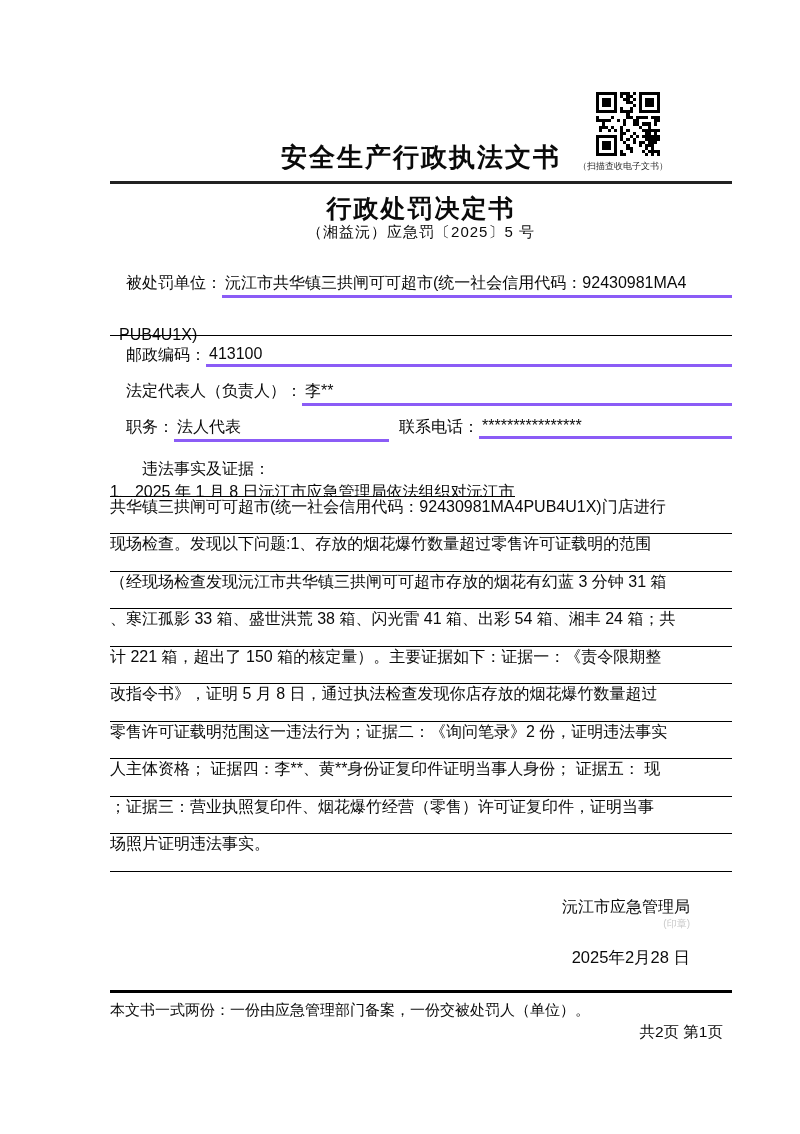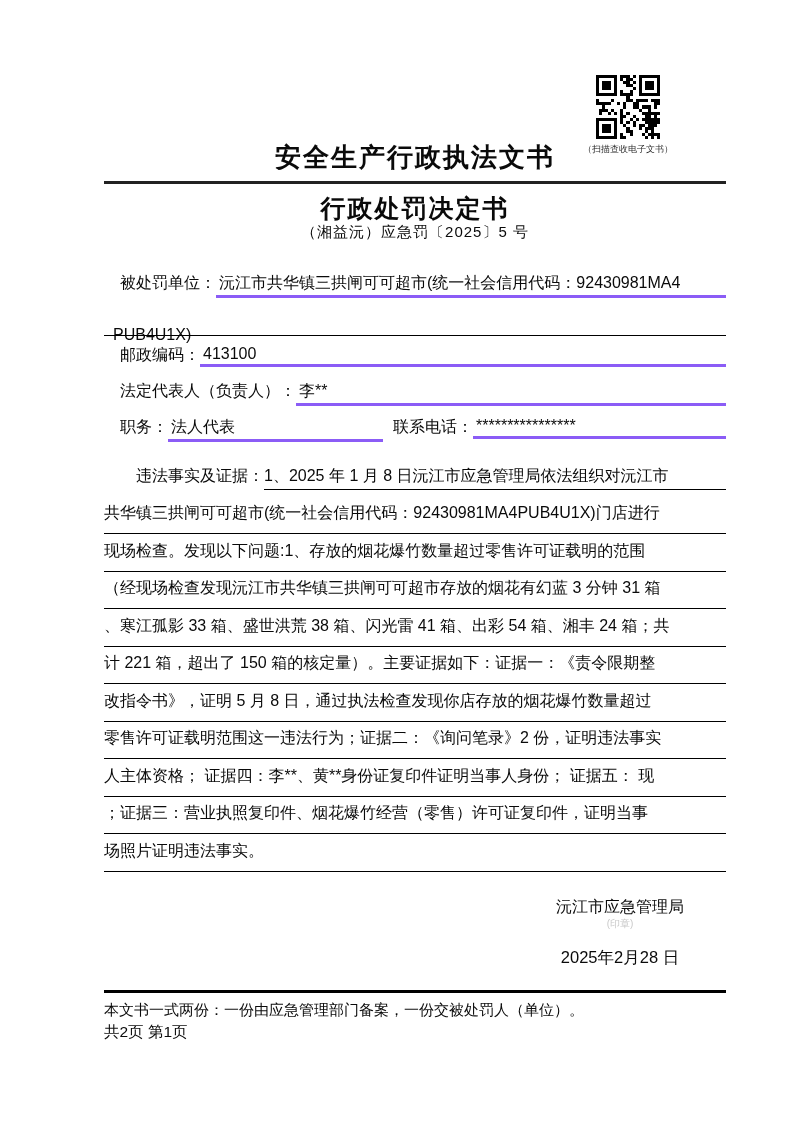--- a/index.html
+++ b/index.html
@@ -2,24 +2,24 @@
 <html><head>
 <meta charset="utf-8">
 <style>
   * { margin:0; padding:0; box-sizing:border-box; }
   html,body { background:#e8e8e8; }
   body { font-family:"Liberation Sans","DejaVu Sans",sans-serif; }
   .page {
     position:relative; width:800px; height:1134px; margin:0 auto;
     background:#ffffff; color:#0a0a0a; overflow:hidden;
   }
-  .content { position:absolute; left:104px; top:0; width:622px; }
-
-  
-  .qr-wrap { position:absolute; left:578px; top:75px; width:100px; text-align:center; }
+  .content { position:absolute; left:110px; top:0; width:622px; }
+
+  
+  .qr-wrap { position:absolute; left:578px; top:92px; width:100px; }
   .qr-wrap svg { width:64px; height:64px; display:block; margin:0 auto; }
   .qr-caption { font-size:9px; color:#2b2b2b; margin-top:4px; white-space:nowrap; letter-spacing:0; }
 
   
   .doc-category { margin-top:143px; text-align:center; font-size:26px; font-weight:700;
                   letter-spacing:2px; line-height:28px; }
   .double-line { margin-top:10px; height:3px; border-top:2px solid #222; border-bottom:1.5px solid #222; }
   .doc-title { margin-top:11px; text-align:center; font-size:25px; font-weight:700;
                letter-spacing:2px; line-height:27px; }
   .doc-number { text-align:center; font-size:15px; font-weight:500;
@@ -32,37 +32,37 @@
   .field-value { flex:1; border-bottom:3px solid #8b5cf6; padding:0 0 1px 3px;
                  white-space:nowrap; overflow:hidden; }
   .field-value.fixed { flex:0 0 auto; }
   .gap { width:10px; }
   .strike-row { position:relative; height:36px; padding-left:9px; }
   .strike-row .strike-text { position:absolute; bottom:1px; left:9px; font-size:16px; }
   .strike-row .strike-line { position:absolute; left:0; right:0; top:26px; border-top:1px solid #000; }
 
   
   .violation { margin-top:6px; font-weight:500; }
-  .body-line { height:37.5px; font-size:16px; display:flex; align-items:center;
-               border-bottom:1px solid #000; padding-bottom:2px; white-space:nowrap; overflow:hidden; }
+  .body-line { height:37.5px; font-size:16px; display:flex; align-items:flex-start;
+               border-bottom:1px solid #000; padding-bottom:2px; white-space:nowrap; overflow:hidden;flex-direction:column; }
   .body-line.first { border-bottom:none; padding-bottom:0; }
   .body-line.first .v-label { white-space:nowrap; padding-bottom:2px; padding-left:32px; }
   .body-line.first .v-value { flex:1; border-bottom:1px solid #000; padding-bottom:2px;
                               white-space:nowrap; overflow:hidden; }
 
   
-  .sign-block { margin:25px 42px 0 auto; width:fit-content; text-align:center; font-weight:500; }
+  .sign-block { margin:25px 42px 0 auto; width:fit-content; text-align:right; font-weight:500; }
   .agency { font-size:16px; line-height:19px; }
   .seal-note { font-size:10px; color:#c9c9c9; line-height:12px; margin-top:2px; }
   .issue-date { font-size:16.5px; line-height:20px; margin-top:17px; }
 
   
   .footer-divider { margin-top:23px; border-top:3px solid #000; }
   .footer-note { font-size:15px; font-weight:500; margin-top:7px; line-height:19px; }
-  .page-info { font-size:15.5px; font-weight:500; padding-right:9px; margin-top:3px; }
+  .page-info { font-size:15.5px; font-weight:500; text-align:right; padding-right:9px; margin-top:3px; }
 </style>
 </head>
 <body>
 
 <div class="page">
 
   <div class="qr-wrap">
     <svg id="qr-svg" viewBox="0 0 21 21" shape-rendering="crispEdges">
         <rect x="0" y="0" width="21" height="21" fill="#ffffff"></rect>
         <rect x="0" y="0" width="7" height="7" fill="#000"></rect>

